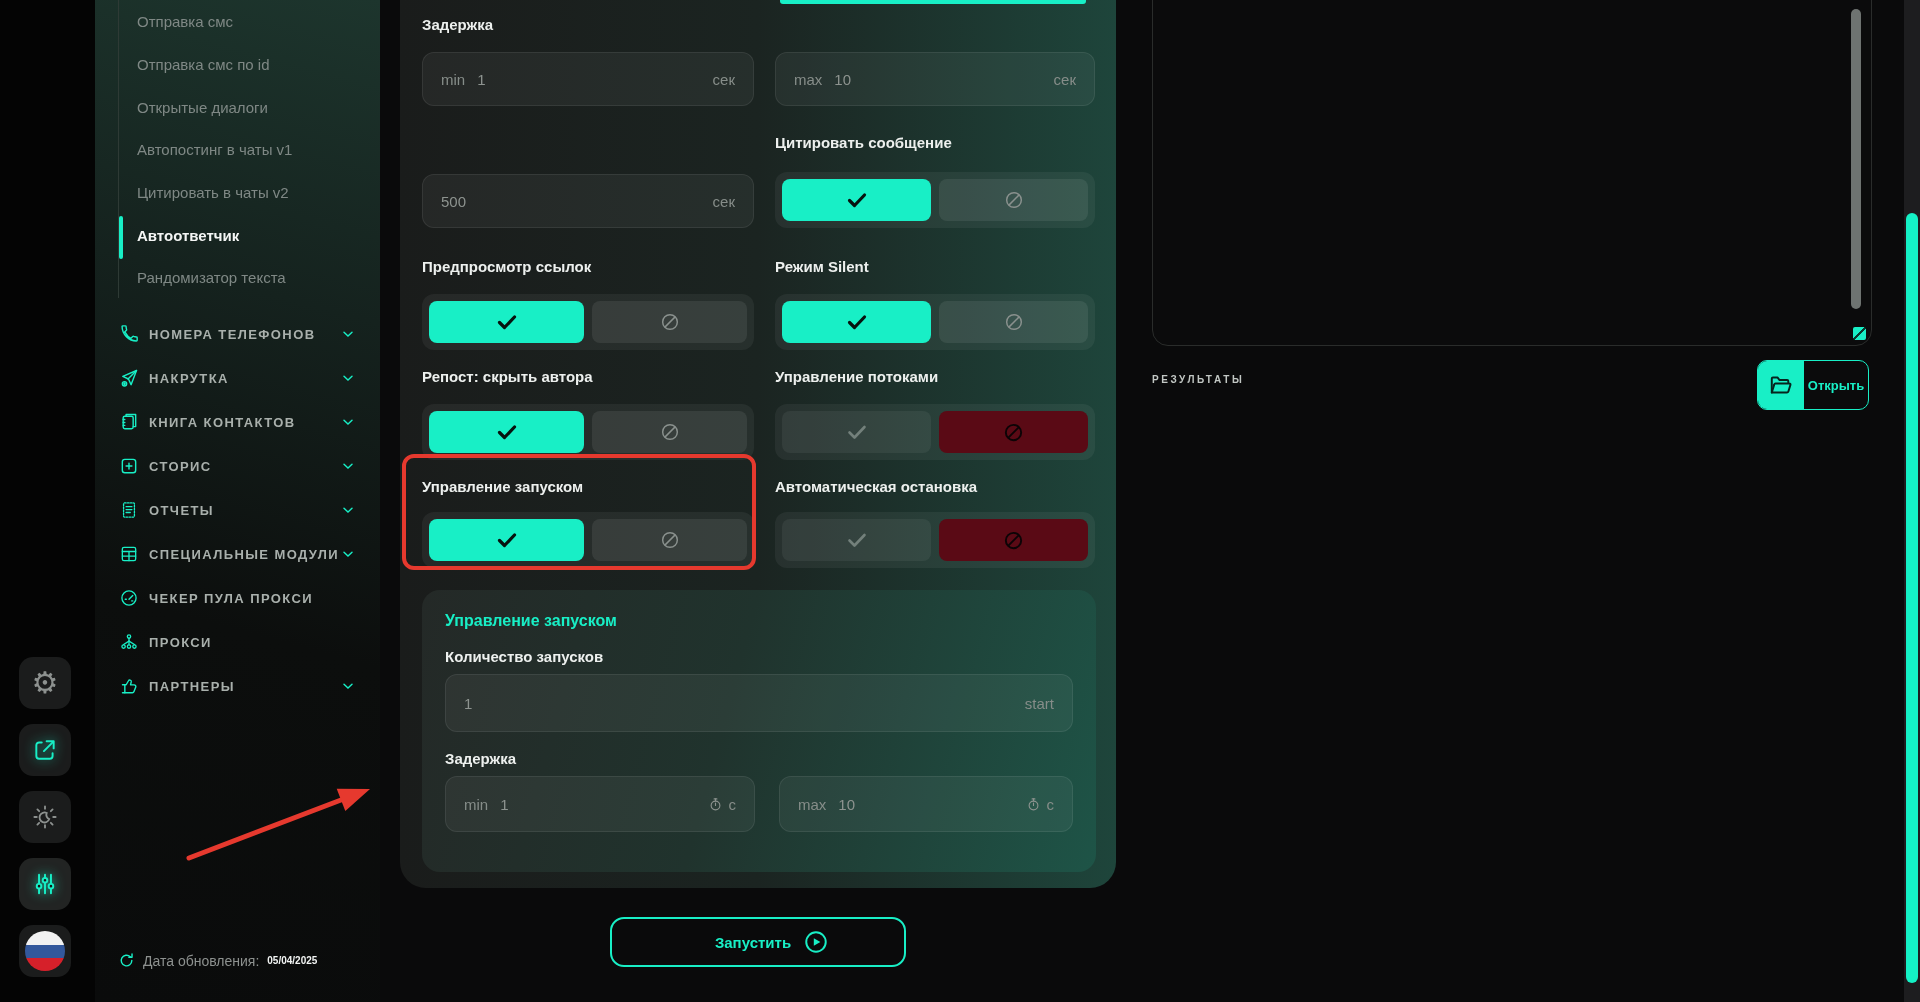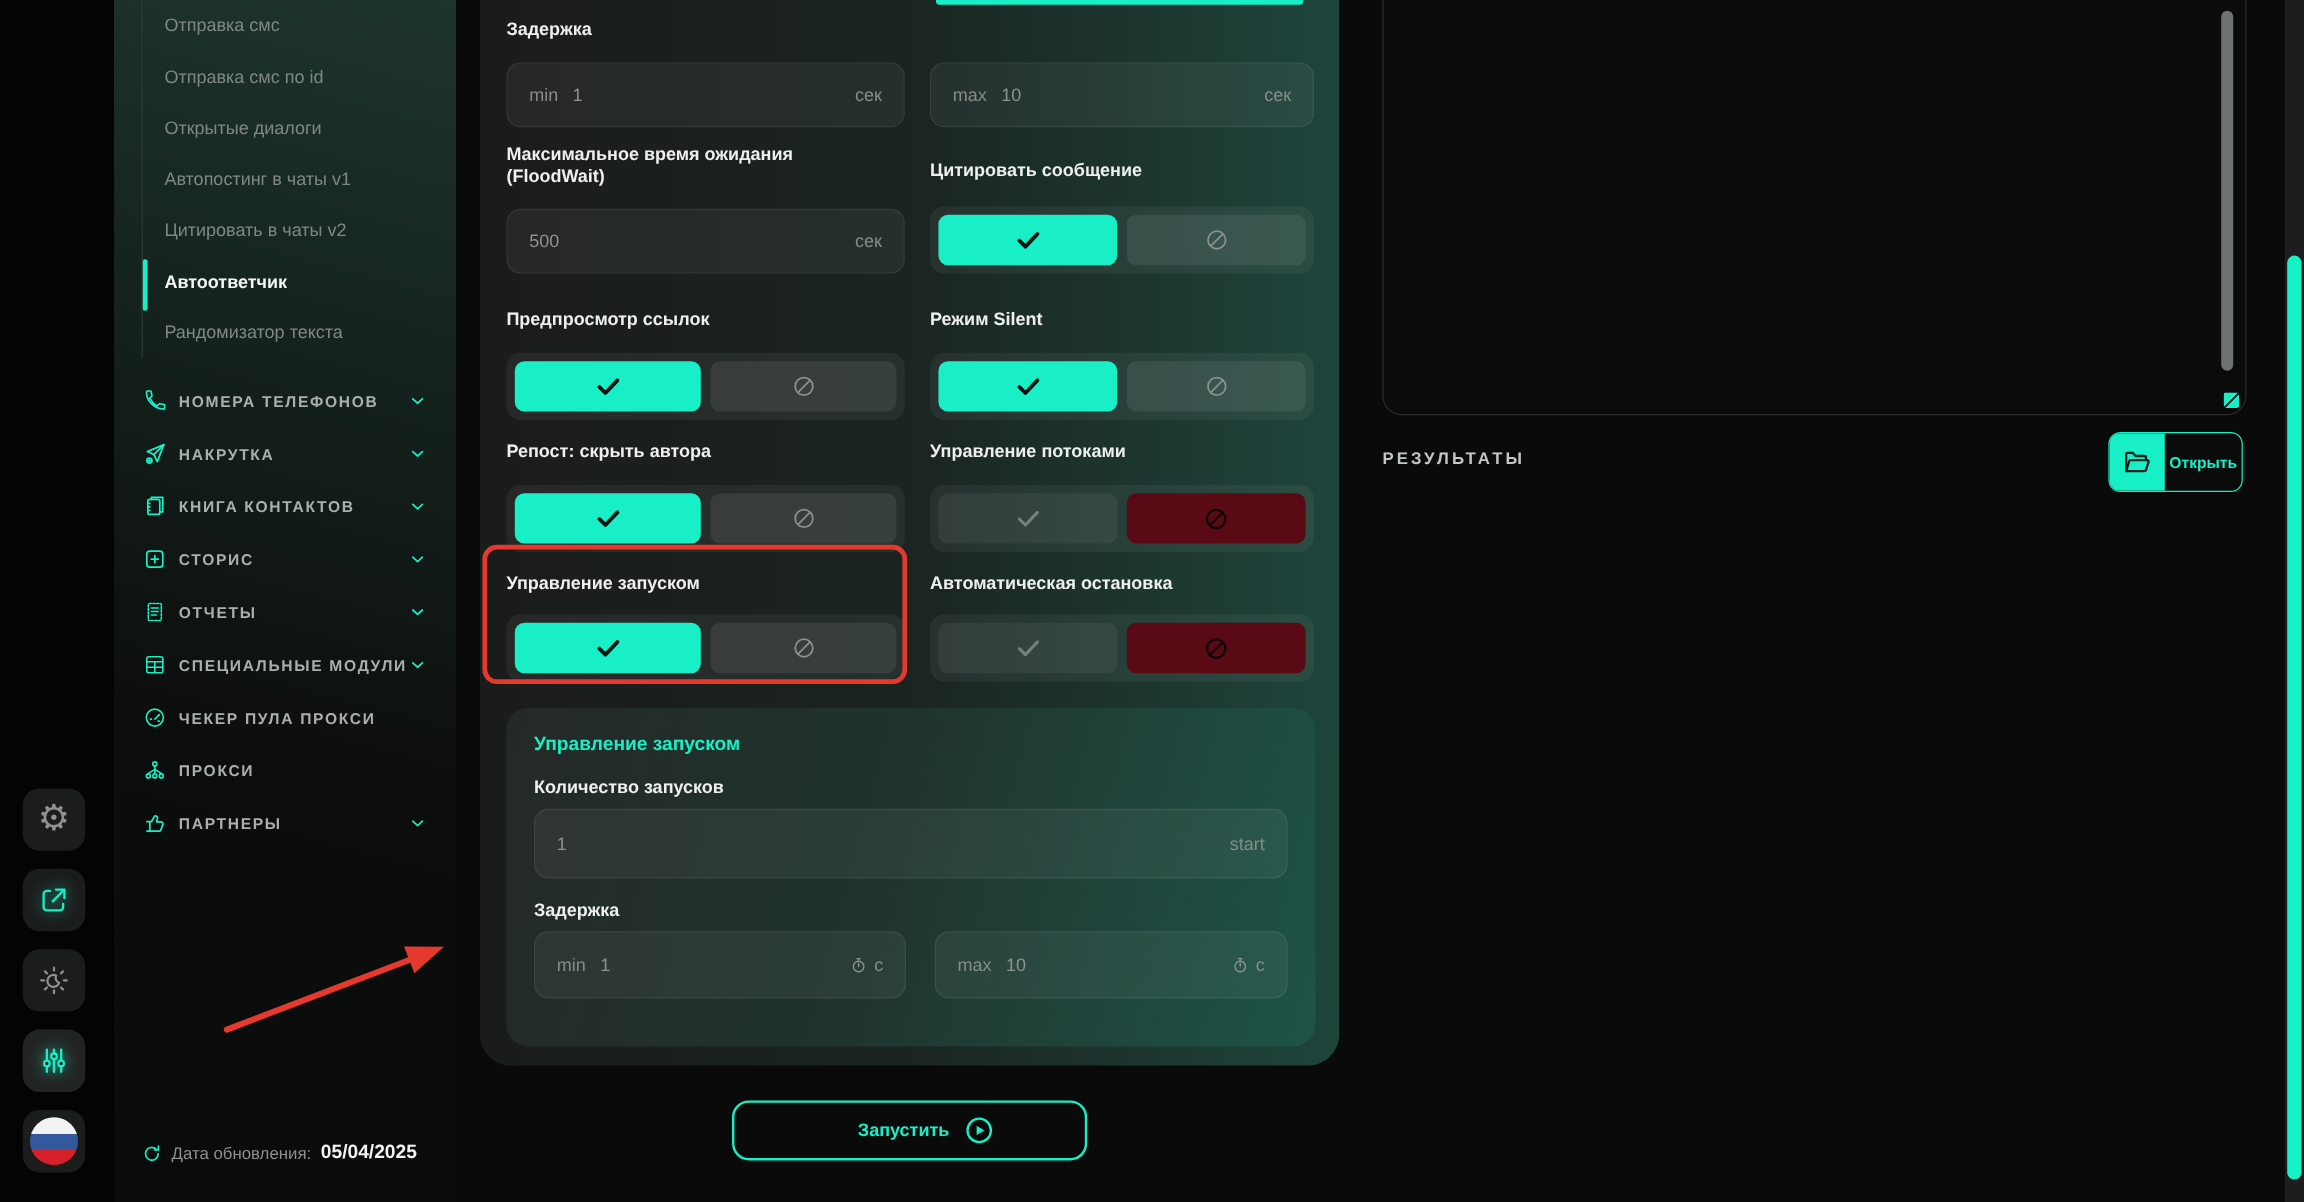--- a/index.html
+++ b/index.html
@@ -25,21 +25,21 @@
          padding-left:42px; color:#7f8885; font-size:15px; cursor:pointer; }
   .sub.active { color:#f4f6f5; font-weight:bold; }
   .activebar { position:absolute; left:24px; top:216px; width:4px; height:43px; background:#18efc6; border-radius:3px; }
   .sec { position:absolute; left:0; width:285px; height:44px; display:flex; align-items:center;
          padding-left:23px; cursor:pointer; }
   .sic { width:22px; height:22px; display:flex; align-items:center; justify-content:center; flex:0 0 22px; }
   .slb { margin-left:9px; color:#a9b0ac; font-size:13px; font-weight:bold; letter-spacing:1.4px; }
   .chev { margin-left:auto; margin-right:24px; width:16px; height:16px; display:flex; align-items:center; }
   .update { position:absolute; left:23px; top:952px; display:flex; align-items:center; gap:8px; }
   .update .lbl { color:#8d918f; font-size:14px; }
-  .update .dt  { color:#f2f4f3; font-size:16px; font-weight:bold; }
+  .update .dt  { color:#f2f4f3; font-size:10px; font-weight:bold; }
 
   
   .panel { position:absolute; left:400px; top:0; width:716px; height:888px;
            background:linear-gradient(90deg,#1a1c1b 0%,#1b2421 50%,#1e453b 100%);
            border-radius:0 0 26px 26px; }
   .topline { position:absolute; left:380px; top:0; width:306px; height:4px; background:#18efc6; border-radius:0 0 3px 3px; }
   .flabel { position:absolute; color:#edf0ee; font-size:15px; font-weight:bold; line-height:1.25; }
   .field { position:absolute; height:54px; border-radius:12px; background:rgba(255,255,255,.05);
            border:1px solid rgba(255,255,255,.08); display:flex; align-items:center; padding:0 18px;
            color:#8d938f; font-size:15px; }
@@ -67,21 +67,21 @@
   .runbtn { position:absolute; left:610px; top:917px; width:296px; height:50px; background:transparent;
             border:2px solid #18efc6; border-radius:14px; display:flex; align-items:center; justify-content:center;
             gap:12px; color:#18efc6; font-size:15px; font-weight:bold; cursor:pointer; font-family:inherit;padding-left:28px; }
 
   
   .resultsbox { position:absolute; left:1152px; top:-20px; width:720px; height:366px; background:#0b0b0c;
                 border:1px solid #2a2c2b; border-radius:16px; }
   .inthumb { position:absolute; right:10px; top:28px; width:10px; height:300px; background:#6e7371; border-radius:5px; cursor:pointer; }
   .resize { position:absolute; right:5px; bottom:5px; width:13px; height:13px; border-radius:2px; background:#18efc6;
             background-image:linear-gradient(135deg,transparent 45%,#0a3a2f 45% 55%,transparent 55%); cursor:nwse-resize; }
-  .resheader { position:absolute; left:1152px; top:374px; color:#c2c7c4; font-size:14px; font-weight:bold; letter-spacing:2.6px; }
+  .resheader { position:absolute; left:1152px; top:374px; color:#c2c7c4; font-size:10px; font-weight:bold; letter-spacing:2.6px; }
   .openbtn { position:absolute; left:1757px; top:360px; width:112px; height:50px; background:#0b0b0c;
              border:1.5px solid #18efc6; border-radius:10px; display:flex; align-items:stretch; overflow:hidden;
              cursor:pointer; padding:0; }
   .openbtn .fold { width:46px; background:#18efc6; display:flex; align-items:center; justify-content:center; }
   .openbtn .olbl { flex:1; display:flex; align-items:center; justify-content:center; color:#18efc6;
                    font-size:13px; font-weight:bold; }
 
   
   .track { position:absolute; left:1904px; top:0; width:16px; height:1002px; background:#1d1d1f; }
   .thumb { position:absolute; left:1906px; top:213px; width:12px; height:770px; background:#14f2c6; border-radius:6px; cursor:pointer; }
@@ -328,21 +328,20 @@
       <span class="pre">min</span>
       <input placeholder="1" style="">
       <span class="suf">сек</span>
     </div>
     <div class="field" style="left:375px; top:52px; width:320px">
       <span class="pre">max</span>
       <input placeholder="10" style="">
       <span class="suf">сек</span>
     </div>
 
-    <div class="flabel" style="left:22px; top:120px; max-width:270px">Максимальное время ожидания (FloodWait)</div>
     <div class="field" style="left:22px; top:174px; width:332px">
       <input placeholder="500" style="">
       <span class="suf">сек</span>
     </div>
 
     <div class="flabel" style="left:375px; top:134px">Цитировать сообщение</div>
     <div class="toggle t-on" style="left:375px; top:172px; width:320px">
       <button class="opt yes">
         <span>
             <svg class="i" width="24" height="24" viewBox="0 0 24 24" fill="none" stroke="#07130f" stroke-width="3.2" stroke-linecap="round" stroke-linejoin="round">

